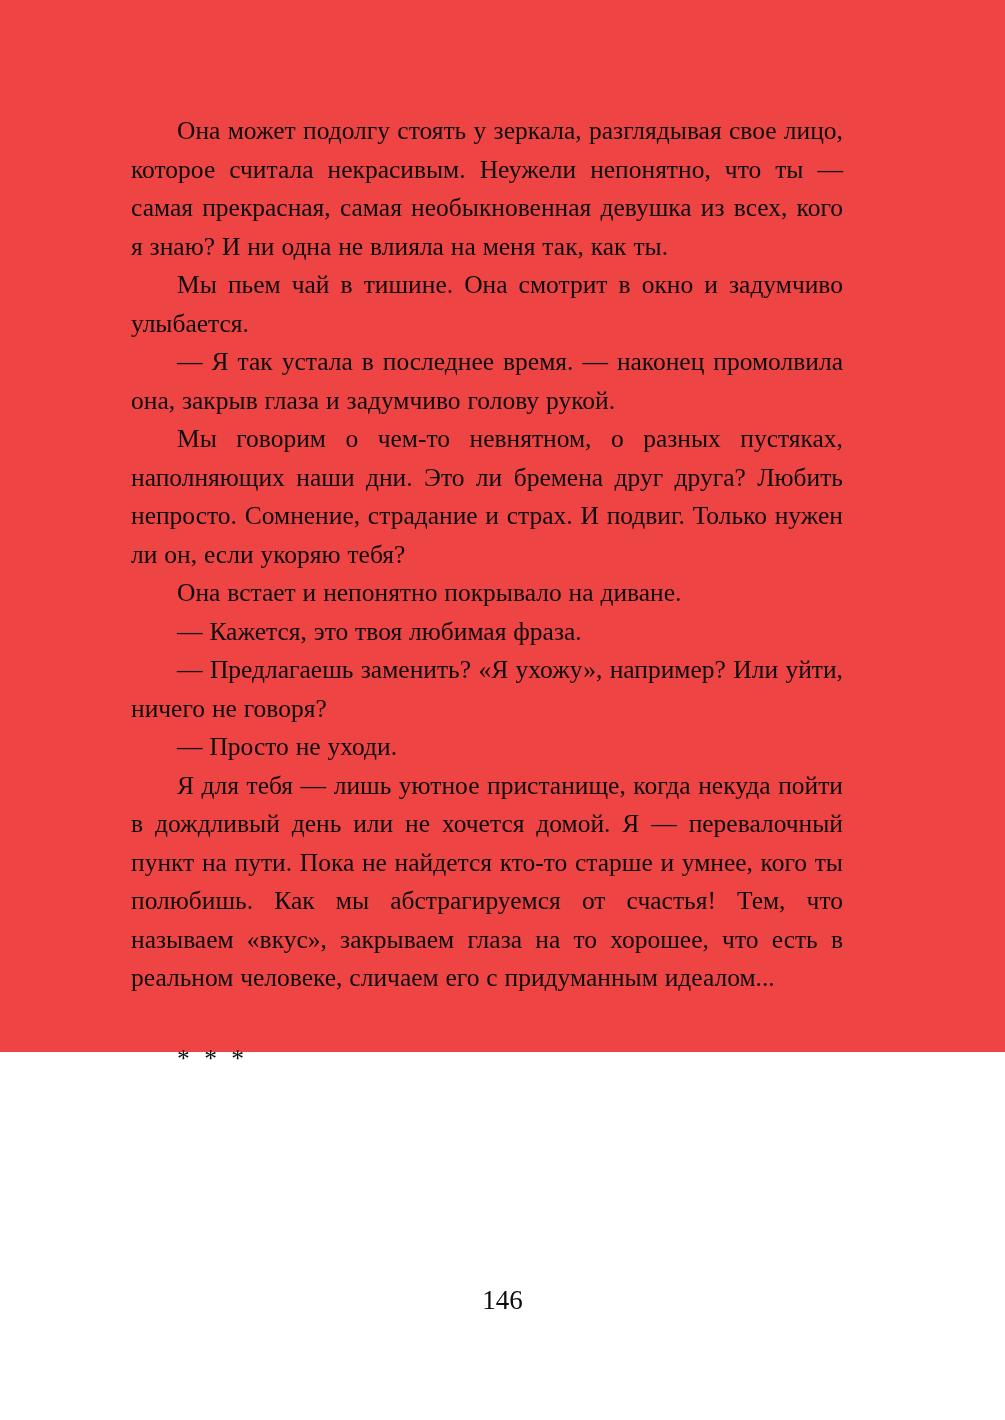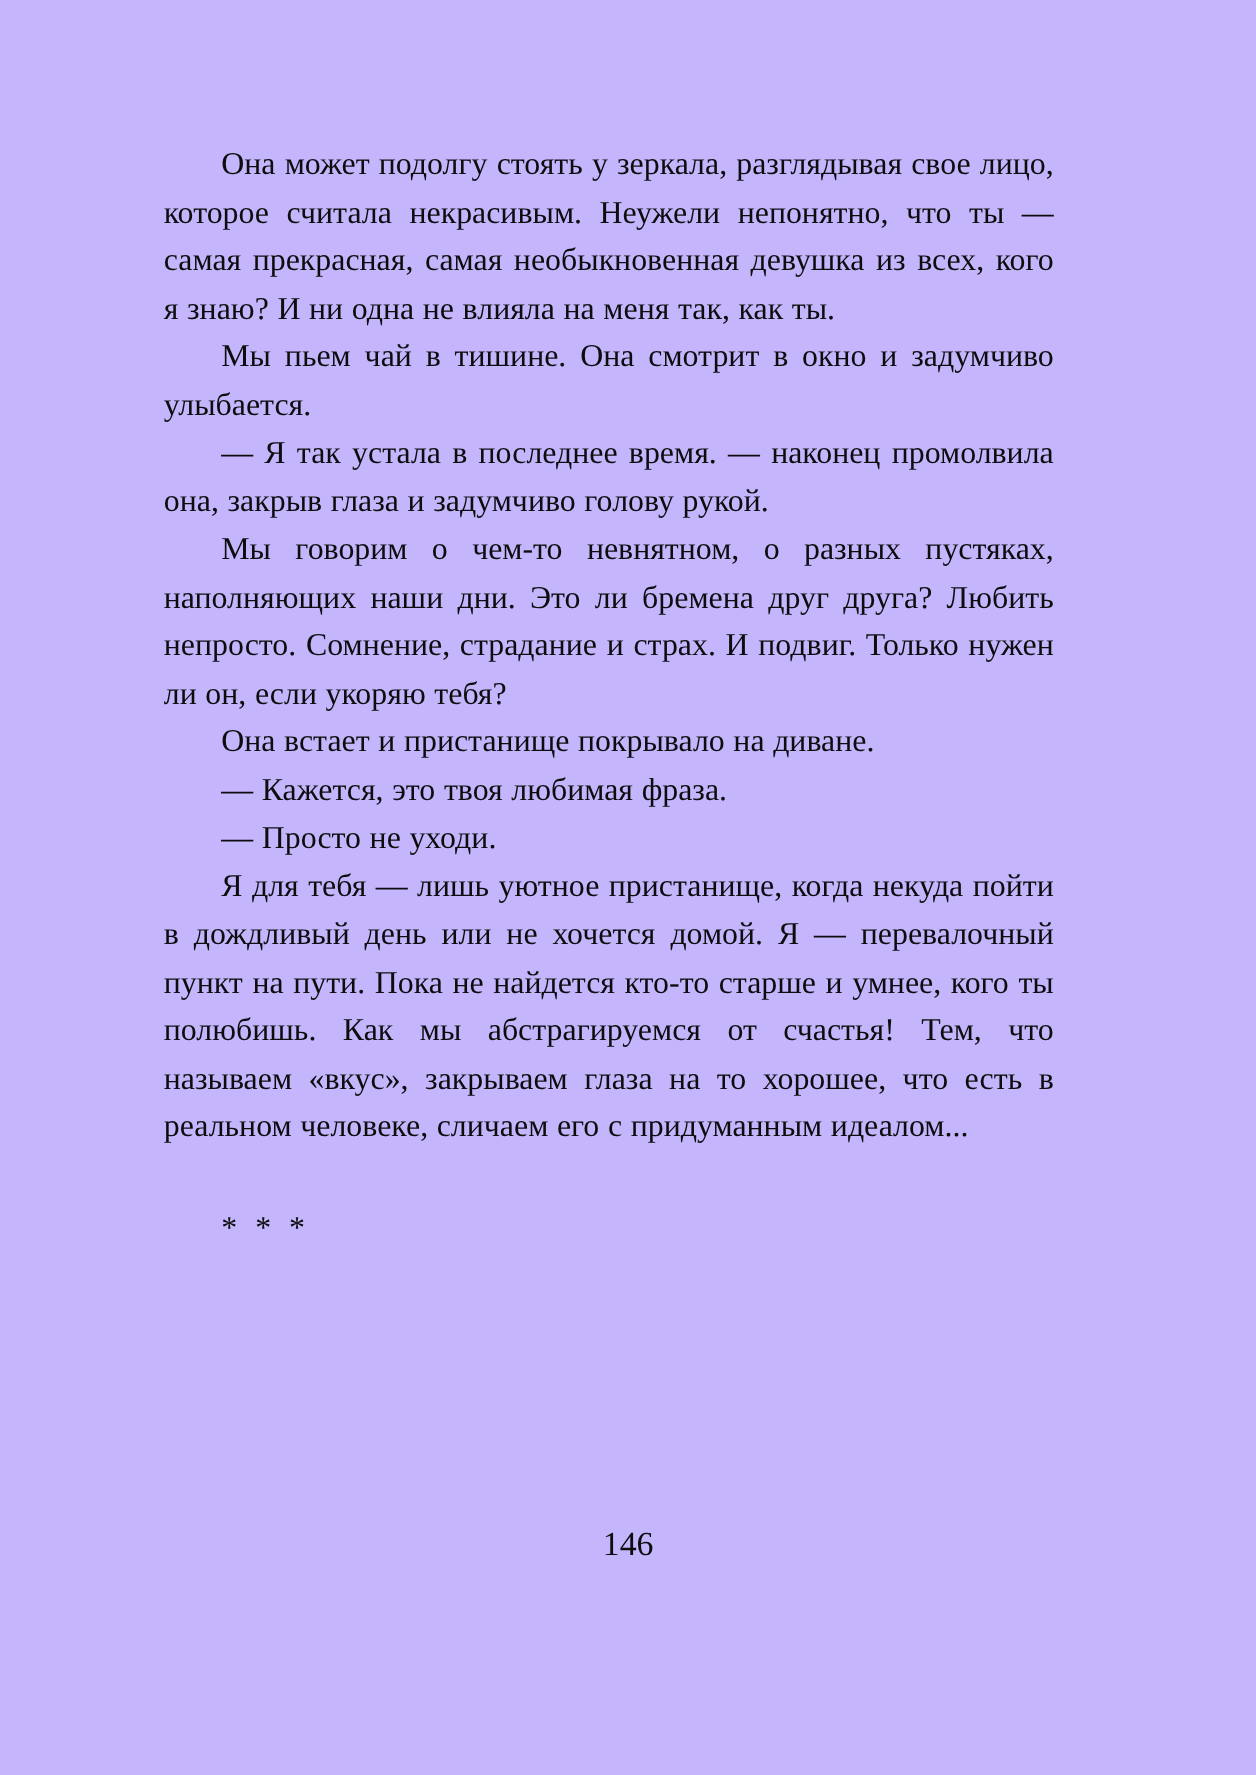--- a/index.html
+++ b/index.html
@@ -13,22 +13,22 @@
     font-family: "Liberation Serif", serif;
     color: #0d0d0d;
     position: relative;
     overflow: hidden;
   }
   .page {
     position: absolute;
     left: 0;
     top: 0;
     width: 1005px;
-    height: 1420px;
-    background: #c4b5fd;
+    height: 1052px;
+    background: #ef4444;
   }
   .text-block {
     position: absolute;
     left: 131px;
     top: 112px;
     width: 712px;
   }
   p.para {
     margin: 0;
     font-size: 25.5px;
@@ -50,21 +50,21 @@
   }
   .gap-sep-top {
     margin-top: 42px;
   }
   .gap-sep-bottom {
     margin-top: 6px;
   }
   .page-number {
     position: absolute;
     left: 0;
-    top: 1220px;
+    top: 1285px;
     width: 1005px;
     text-align: center;
     font-size: 27px;
     font-family: "Liberation Serif", serif;
     color: #0d0d0d;
   }
 </style>
 </head>
 <body>
 
@@ -75,24 +75,25 @@
     <p class="para">Она может подолгу стоять у зеркала, разглядывая свое лицо, которое считала некрасивым. Неужели непонятно, что ты — самая прекрасная, самая необыкновенная девушка из всех, кого я знаю? И ни одна не влияла на меня так, как ты.</p>
 
     <p class="para gap-large">Мы пьем чай в тишине. Она смотрит в окно и задумчиво улыбается.</p>
 
     <p class="para">— Я так устала в последнее время. — наконец промолвила она, закрыв глаза и задумчиво голову рукой.</p>
 
 
     <p class="para">Мы говорим о чем-то невнятном, о разных пустяках, наполняющих наши дни. Это ли бремена друг друга? Любить непросто. Сомнение, страдание и страх. И подвиг. Только нужен ли он, если укоряю тебя?</p>
 
 
-    <p class="para">Она встает и пристанище покрывало на диване.</p>
+    <p class="para">Она встает и непонятно покрывало на диване.</p>
 
     <p class="para">— Кажется, это твоя любимая фраза.</p>
 
+    <p class="para">— Предлагаешь заменить? «Я ухожу», например? Или уйти, ничего не говоря?</p>
 
     <p class="para">— Просто не уходи.</p>
 
     <p class="para">Я для тебя — лишь уютное пристанище, когда некуда пойти в дождливый день или не хочется домой. Я — перевалочный пункт на пути. Пока не найдется кто-то старше и умнее, кого ты полюбишь. Как мы абстрагируемся от счастья! Тем, что называем «вкус», закрываем глаза на то хорошее, что есть в реальном человеке, сличаем его с придуманным идеалом...</p>
 
     <p class="divider gap-sep-top">* * *</p>
 
 
   </div>
 

